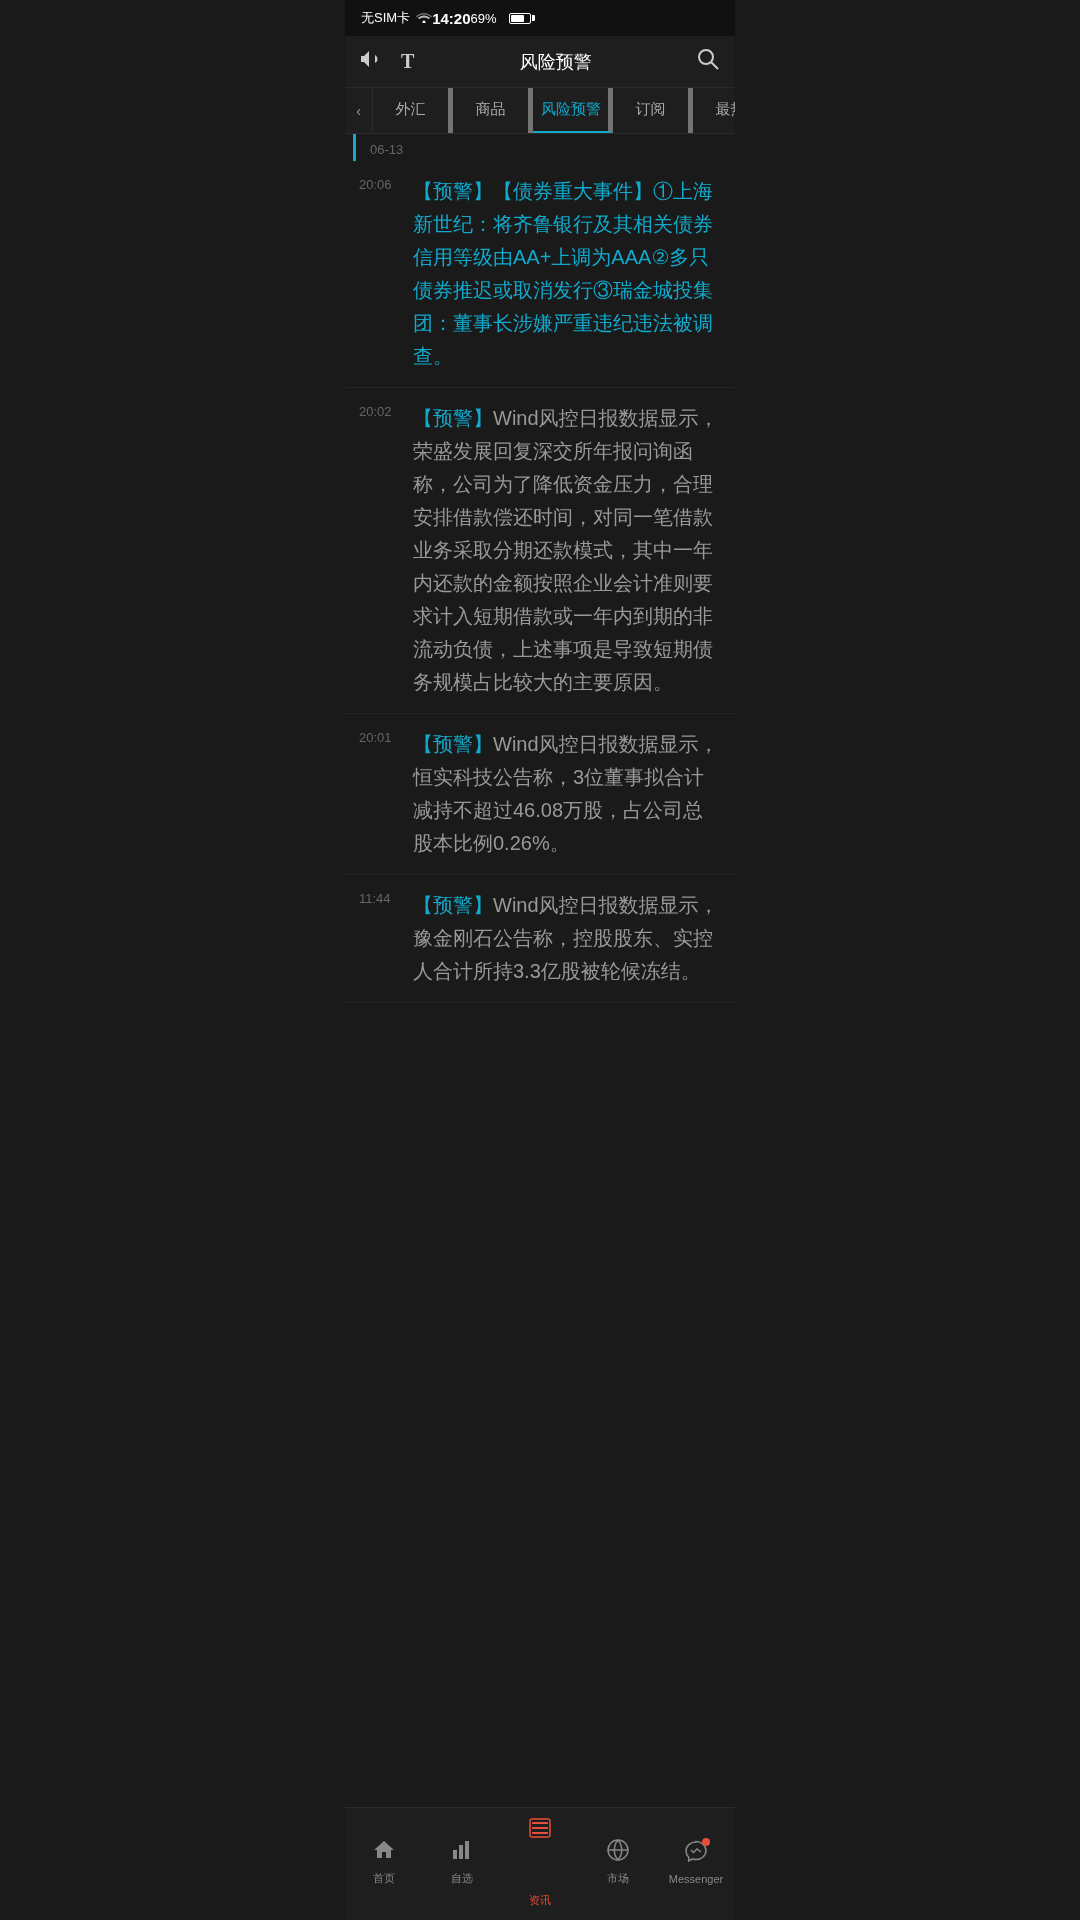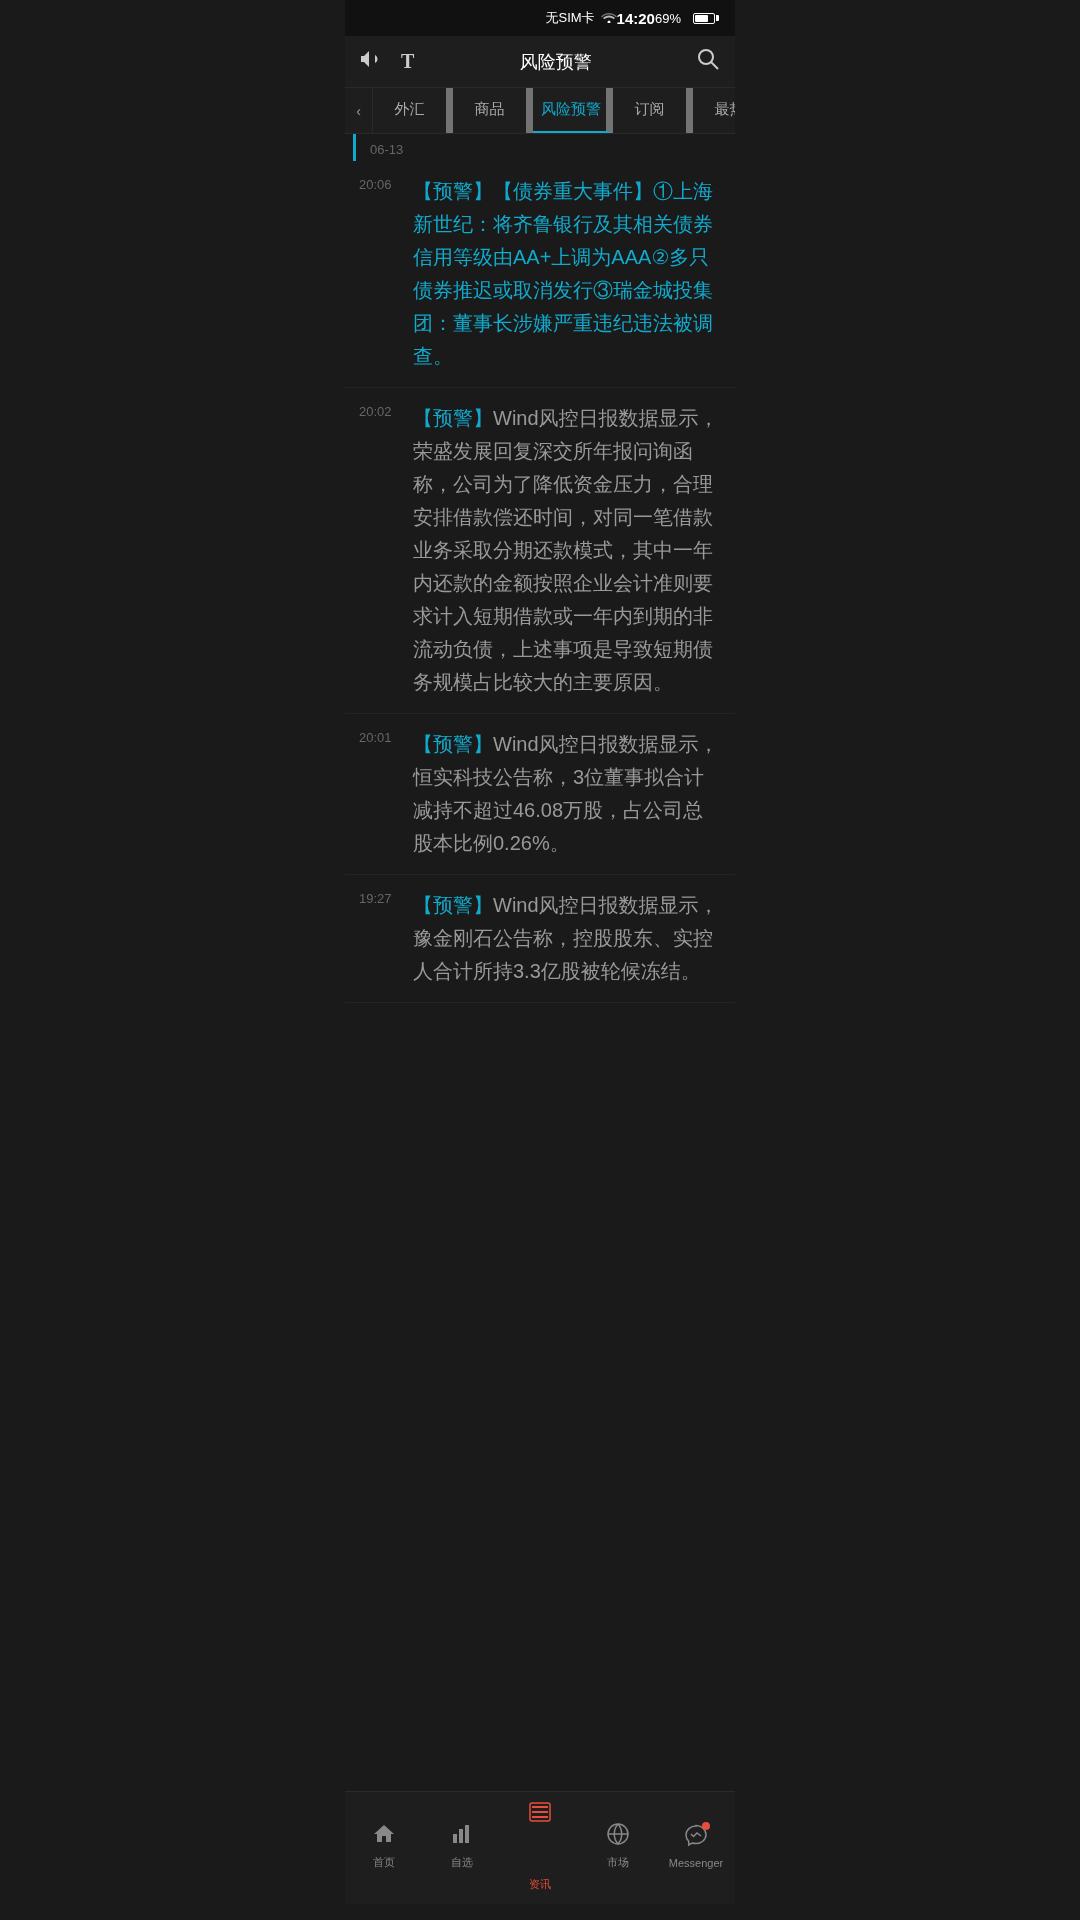--- a/index.html
+++ b/index.html
@@ -13,21 +13,21 @@
       margin: 0 auto;
       font-size: 16px;
       position: relative;
       overflow-x: hidden;
     }
 
     
     .status-bar {
       background: #111;
       display: flex;
-      justify-content: flex-end;
+      justify-content: flex-start;
       align-items: center;
       padding: 6px 16px;
       font-size: 13px;
       color: #fff;
       height: 36px;
     }
     .status-left {
       display: flex;
       align-items: center;
       gap: 6px;
@@ -120,21 +120,21 @@
       border-right: 1px solid #2a2a2a;
       cursor: pointer;
     }
     .tab-item {
       flex: 1;
       min-width: 80px;
       text-align: center;
       padding: 12px 8px;
       font-size: 15px;
       color: #aaa;
-      border-right: 7px solid #737373;
+      border-right: 5px solid #737373;
       cursor: pointer;
       white-space: nowrap;
     }
     .tab-item.active {
       color: #1ac;
       border-bottom: 2px solid #1ac;
     }
     .tab-item.overflow {
       color: #aaa;
     }
@@ -183,21 +183,21 @@
       color: #999;
     }
 
     .tag {
       color: #1ac;
     }
 
     
     .bottom-nav {
       position: fixed;
-      bottom: 16px;
+      bottom: 0;
       left: 50%;
       transform: translateX(-50%);
       width: 390px;
       background: #1e1e1e;
       border-top: 1px solid #2a2a2a;
       display: flex;
       justify-content: space-around;
       align-items: center;
       padding: 8px 0 12px;
       z-index: 100;
@@ -322,21 +322,21 @@
     </div>
 
     <div class="news-item">
       <div class="news-time">20:01</div>
       <div class="news-content normal">
         <span class="tag">【预警】</span>Wind风控日报数据显示，恒实科技公告称，3位董事拟合计减持不超过46.08万股，占公司总股本比例0.26%。
       </div>
     </div>
 
     <div class="news-item">
-      <div class="news-time">19:27</div>
+      <div class="news-time">11:44</div>
       <div class="news-content normal">
         <span class="tag">【预警】</span>Wind风控日报数据显示，豫金刚石公告称，控股股东、实控人合计所持3.3亿股被轮候冻结。
       </div>
     </div>
 
   </div>
 </div>
 
 <div class="bottom-nav">
 

